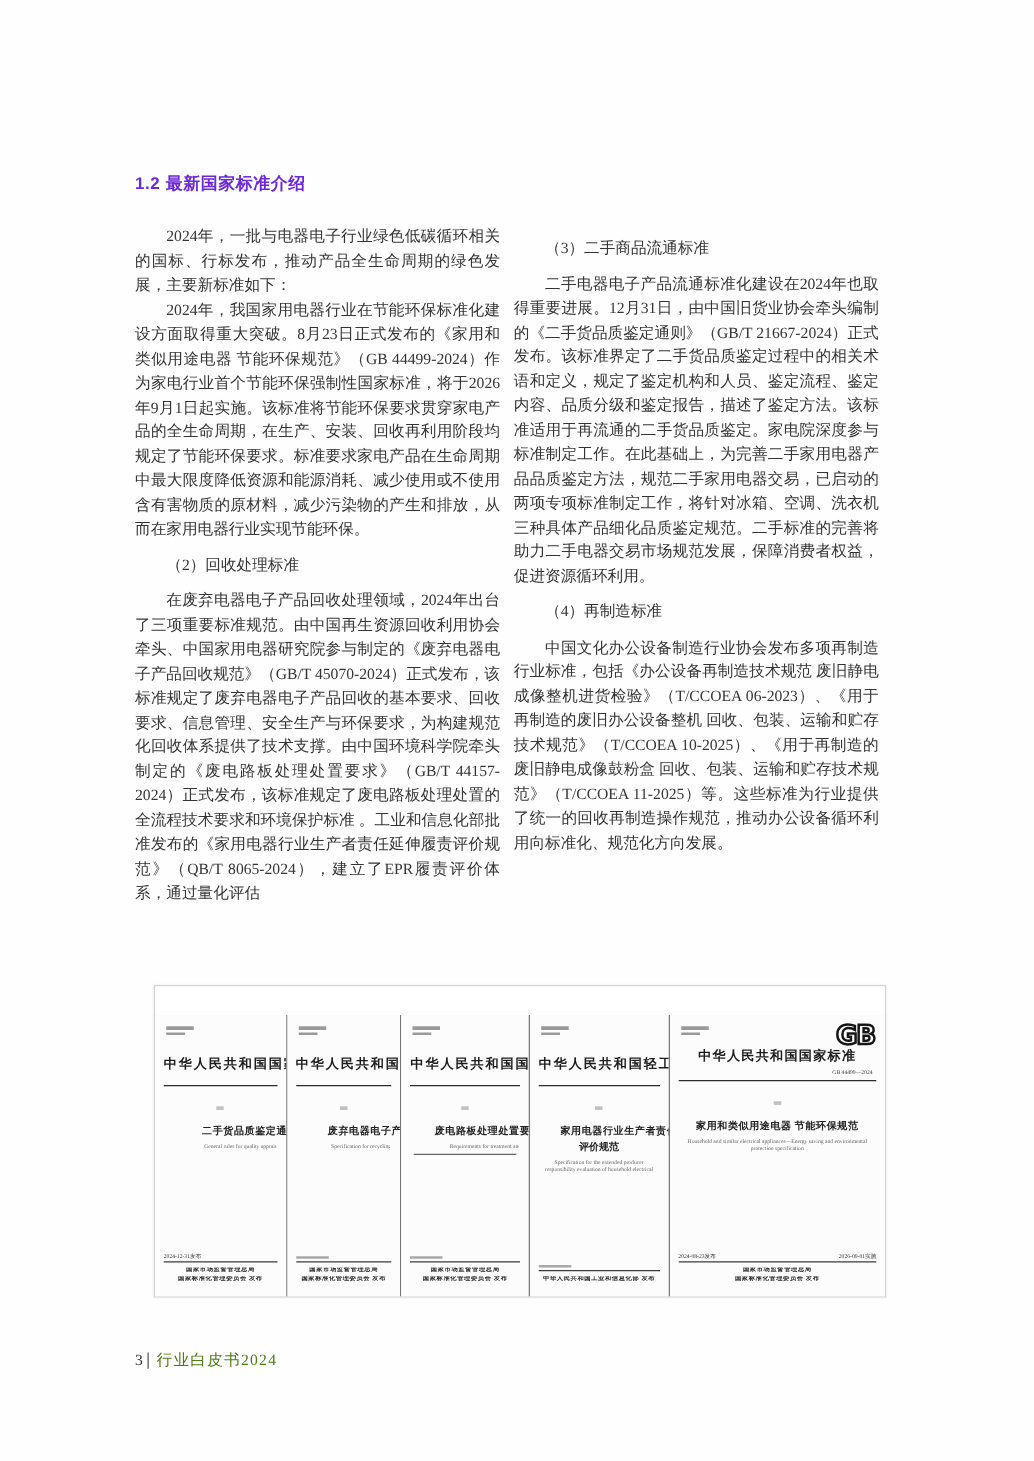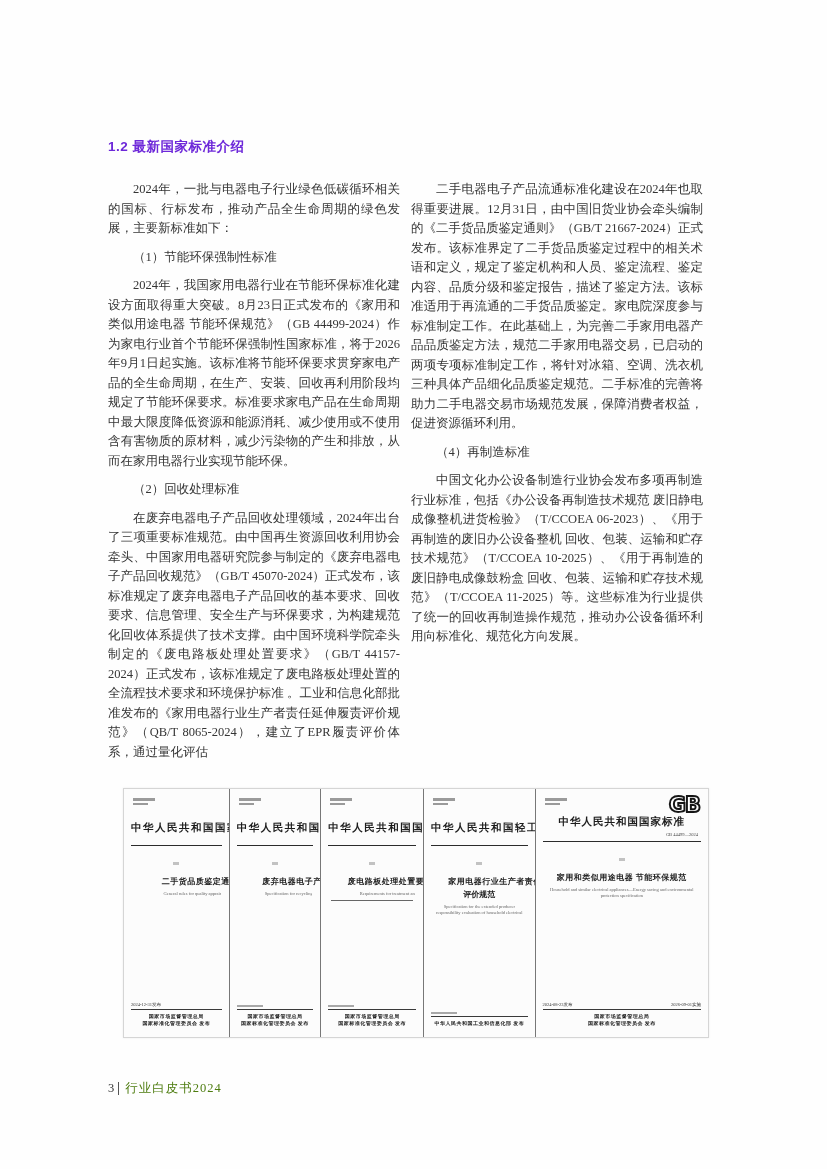--- a/index.html
+++ b/index.html
@@ -19,21 +19,21 @@
   }
   .columns { display:flex; gap:11px; }
   .col { width:292px; font-size:12.5px; line-height:19.5px; text-align:justify; }
   .col p { text-indent:2em; }
   .subhead { text-indent:2em; margin:9px 0 9px 0; }
   .covers-strip {
     position:absolute; left:123px; top:788px; width:586px; height:250px;
     display:flex; background:#fff;
     border:1px solid #d5d5d5; box-shadow:0 0 2px rgba(0,0,0,0.08);
   }
-  .cover { position:relative; display:flex; flex-direction:column; border-right:1px solid #777; background:#fcfcfc; overflow:hidden; }
+  .cover { position:relative; display:flex; flex-direction:column; border-right:1px solid #777; background:#fcfcfc; overflow:hidden;margin-top:23px; }
   .cover:last-child { border-right:none; }
   .c1{width:106px;} .c2{width:92px;} .c3{width:103px;} .c4{width:112px;} .c5{width:173px;}
   .c-ics { margin:9px 0 0 9px; }
   .c-ics .bar { height:2.5px; background:#9a9a9a; margin-bottom:2px; }
   .bar-a{width:22px;} .bar-b{width:15px;}
   .c-header {
     margin-top:14px; padding-left:7px;
     font-weight:bold; font-size:10.5px; letter-spacing:1.5px;
     white-space:nowrap; overflow:hidden; color:#1c1c1c;
   }
@@ -78,26 +78,26 @@
   .footer .flabel { color:#4d7c0f; letter-spacing:1px; }
 </style>
 </head>
 <body>
 
 <div class="page">
   <div class="heading">1.2 最新国家标准介绍</div>
   <div class="columns">
     <div class="col">
       <p>2024年，一批与电器电子行业绿色低碳循环相关的国标、行标发布，推动产品全生命周期的绿色发展，主要新标准如下：</p>
-      <div class="subhead">（1）节能环保强制性标准</div>
       <p>2024年，我国家用电器行业在节能环保标准化建设方面取得重大突破。8月23日正式发布的《家用和类似用途电器 节能环保规范》（GB 44499-2024）作为家电行业首个节能环保强制性国家标准，将于2026年9月1日起实施。该标准将节能环保要求贯穿家电产品的全生命周期，在生产、安装、回收再利用阶段均规定了节能环保要求。标准要求家电产品在生命周期中最大限度降低资源和能源消耗、减少使用或不使用含有害物质的原材料，减少污染物的产生和排放，从而在家用电器行业实现节能环保。</p>
       <div class="subhead">（2）回收处理标准</div>
       <p>在废弃电器电子产品回收处理领域，2024年出台了三项重要标准规范。由中国再生资源回收利用协会牵头、中国家用电器研究院参与制定的《废弃电器电子产品回收规范》（GB/T 45070-2024）正式发布，该标准规定了废弃电器电子产品回收的基本要求、回收要求、信息管理、安全生产与环保要求，为构建规范化回收体系提供了技术支撑。由中国环境科学院牵头制定的《废电路板处理处置要求》（GB/T 44157-2024）正式发布，该标准规定了废电路板处理处置的全流程技术要求和环境保护标准 。工业和信息化部批准发布的《家用电器行业生产者责任延伸履责评价规范》（QB/T 8065-2024），建立了EPR履责评价体系，通过量化评估</p>
     </div>
     <div class="col">
+      <div class="subhead">（3）二手商品流通标准</div>
       <p>二手电器电子产品流通标准化建设在2024年也取得重要进展。12月31日，由中国旧货业协会牵头编制的《二手货品质鉴定通则》（GB/T 21667-2024）正式发布。该标准界定了二手货品质鉴定过程中的相关术语和定义，规定了鉴定机构和人员、鉴定流程、鉴定内容、品质分级和鉴定报告，描述了鉴定方法。该标准适用于再流通的二手货品质鉴定。家电院深度参与标准制定工作。在此基础上，为完善二手家用电器产品品质鉴定方法，规范二手家用电器交易，已启动的两项专项标准制定工作，将针对冰箱、空调、洗衣机三种具体产品细化品质鉴定规范。二手标准的完善将助力二手电器交易市场规范发展，保障消费者权益，促进资源循环利用。</p>
       <div class="subhead">（4）再制造标准</div>
       <p>中国文化办公设备制造行业协会发布多项再制造行业标准，包括《办公设备再制造技术规范 废旧静电成像整机进货检验》（T/CCOEA 06-2023）、《用于再制造的废旧办公设备整机 回收、包装、运输和贮存技术规范》（T/CCOEA 10-2025）、《用于再制造的废旧静电成像鼓粉盒 回收、包装、运输和贮存技术规范》（T/CCOEA 11-2025）等。这些标准为行业提供了统一的回收再制造操作规范，推动办公设备循环利用向标准化、规范化方向发展。</p>
     </div>
   </div>
 </div>
 
 <div class="covers-strip">
 
   <div class="cover c1">

